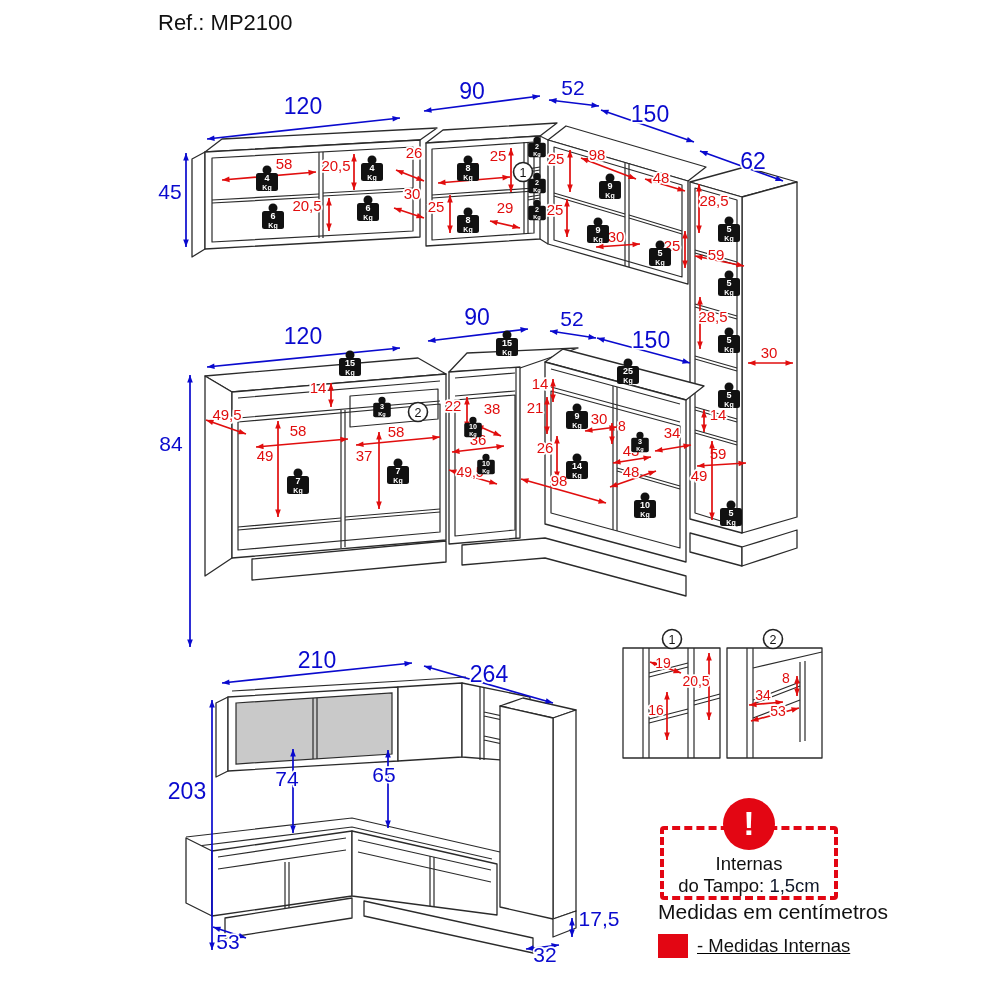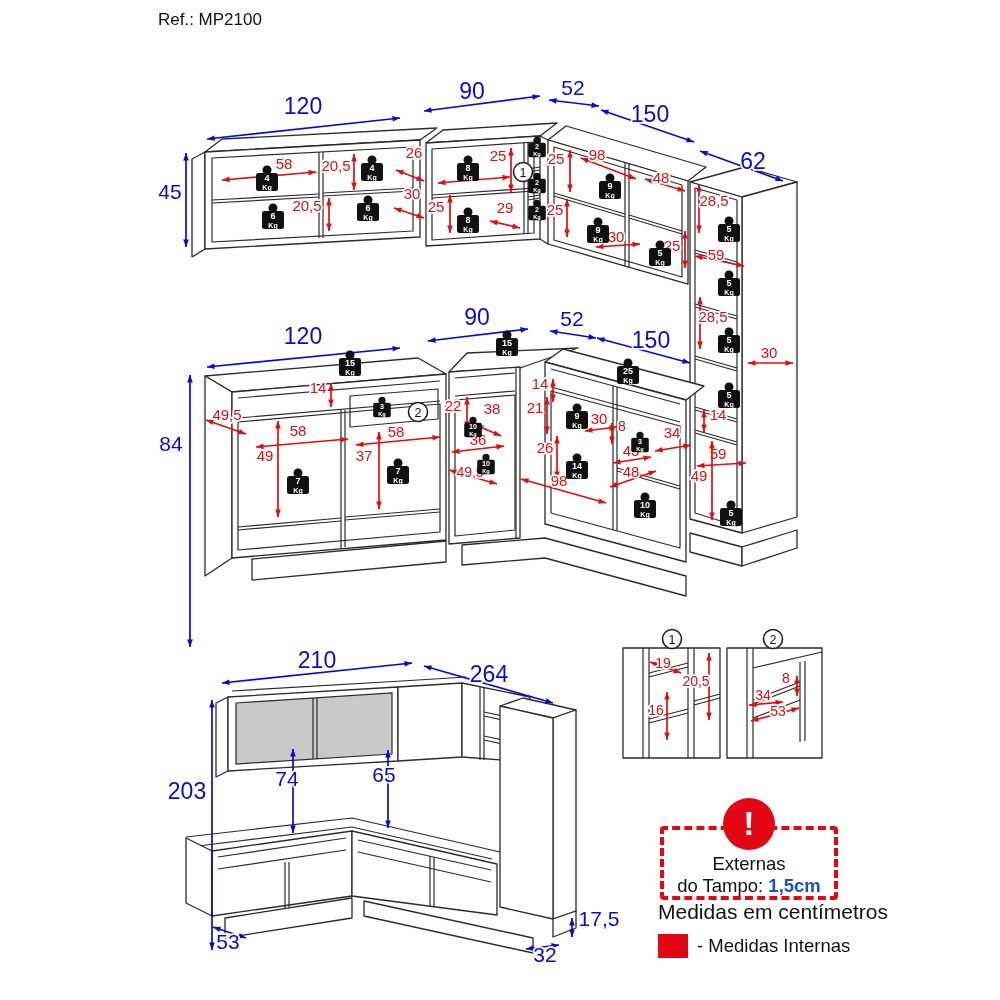--- a/index.html
+++ b/index.html
@@ -1,38 +1,38 @@
 <!DOCTYPE html>
 <html><head>
 <meta charset="utf-8">
 <style>
   html,body{margin:0;padding:0;background:#fff;}
   .canvas{position:relative;width:1000px;height:1000px;background:#fff;overflow:hidden;
           font-family:"Liberation Sans", sans-serif;}
   #diagram{position:absolute;left:0;top:0;}
-  .page-title{position:absolute;left:158px;top:10px;font-size:17px;color:#111;}
+  .page-title{position:absolute;left:158px;top:10px;font-size:22px;color:#111;}
   .fw{fill:#fff;stroke:#2b2b2b;stroke-width:1.3;stroke-linejoin:round;}
   .ln{fill:none;stroke:#2b2b2b;stroke-width:1.2;stroke-linejoin:round;}
   .gl{fill:#c9c9c9;stroke:#2b2b2b;stroke-width:1.2;}
   .dimtxt{text-anchor:middle;paint-order:stroke;stroke:#fff;stroke-width:3.5px;stroke-linejoin:round;}
   .wv,.wu{fill:#fff;text-anchor:middle;font-weight:bold;}
   .wv{font-size:9px;}
   .wu{font-size:7px;}
   .mk{font-size:12.5px;fill:#111;text-anchor:middle;}
   .warning-box{position:absolute;left:660px;top:826px;width:178px;height:74px;
        border:4px dashed #e30613;border-radius:4px;box-sizing:border-box;
        text-align:center;padding-top:23px;background:#fff;}
   .warn-icon{position:absolute;left:50%;top:-32px;transform:translateX(-50%);
        width:52px;height:52px;border-radius:50%;background:#e30613;color:#fff;
        font-size:34px;font-weight:bold;line-height:50px;text-align:center;}
   .warn-line{font-size:18.5px;color:#111;line-height:22px;}
-  .warn-value{color:#1d4ed8;font-weight:bold;}
+  .warn-value{color:#0f172a;font-weight:normal;}
   .legend{position:absolute;left:658px;top:900px;}
   .legend-heading{font-size:21px;color:#111;margin:0 0 9px 0;}
-  .legend-row{display:flex;align-items:center;margin-bottom:8px;height:25px;}
+  .legend-row{display:flex;align-items:center;margin-bottom:8px;height:25px;text-decoration:underline;}
   .swatch{width:30px;height:24px;margin-right:9px;}
   .sw-red{background:#e30613;}
   .sw-blue{background:#0a0ace;}
   .legend-label{font-size:18.5px;color:#111;}
 </style>
 </head>
 <body>
 
 <div class="canvas">
 
@@ -712,21 +712,21 @@
           <circle cx="773" cy="639" r="9.5" fill="#fff" stroke="#222" stroke-width="1.6"></circle>
           <text x="773" y="643.5" class="mk">2</text>
         </g>
       </g>
   </svg>
 
   <div class="page-title">Ref.: MP2100</div>
 
   <div class="warning-box">
     <div class="warn-icon">!</div>
-    <div class="warn-line">Externas</div>
+    <div class="warn-line">Internas</div>
     <div class="warn-line"><span>do Tampo: </span><span class="warn-value">1,5cm</span></div>
   </div>
 
   <div class="legend">
     <div class="legend-heading">Medidas em centímetros</div>
     <div class="legend-row">
       <div class="swatch sw-red"></div>
       <div class="legend-label">- Medidas Internas</div>
     </div>
   </div>

